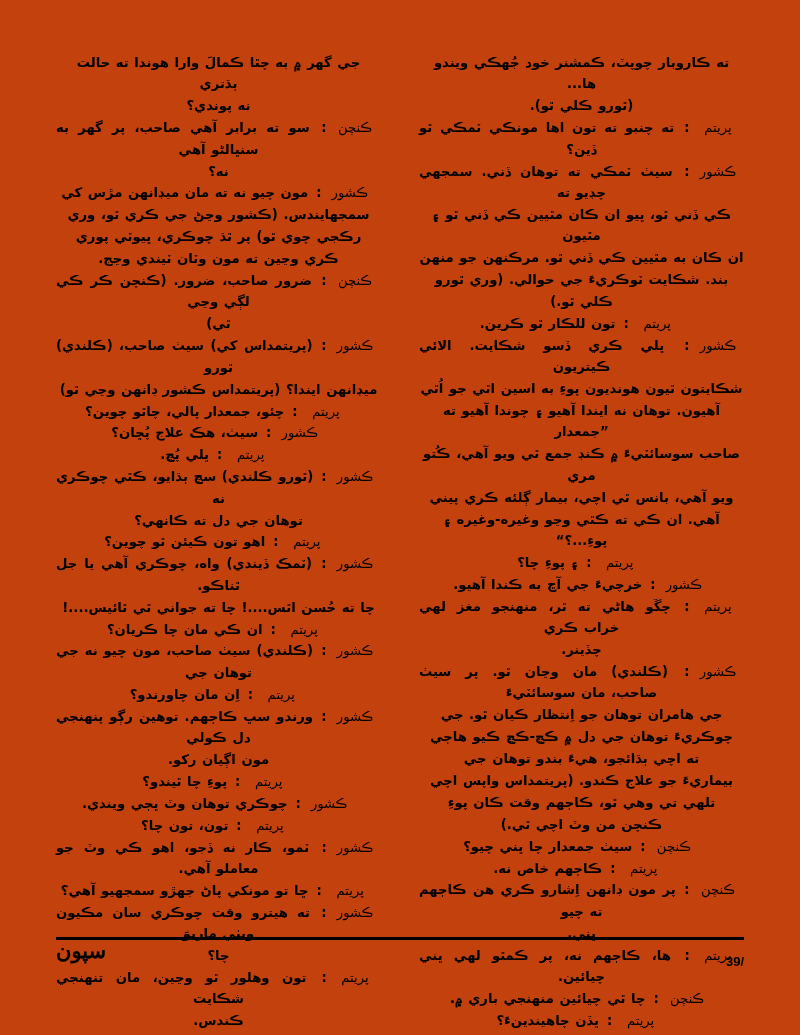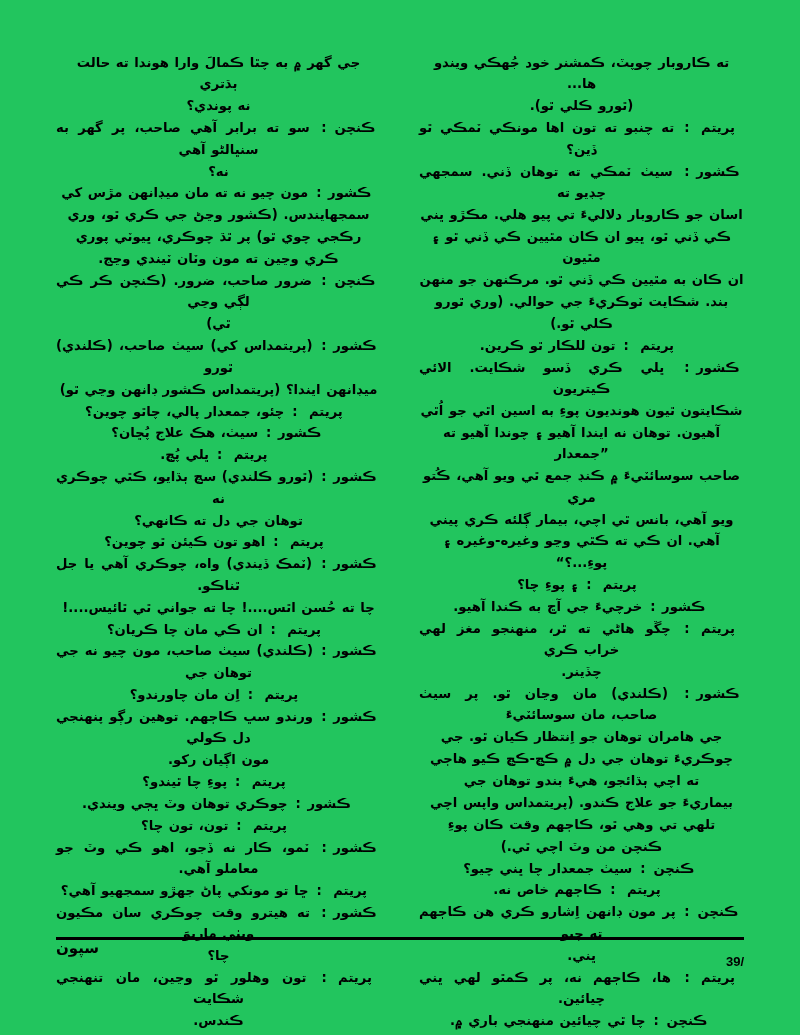--- a/index.html
+++ b/index.html
@@ -13,21 +13,21 @@
     height: 1035px;
     position: relative;
     font-family: "DejaVu Sans", "Liberation Sans", sans-serif;
     color: #000000;
     overflow: hidden;
   }
 
   .page {
     position: absolute;
     inset: 0;
-    background: #22c55e;
+    background: #c2410c;
   }
 
   
   .columns {
     position: absolute;
     top: 52px;
     left: 56px;
     right: 56px;
     height: 888px;
     display: flex;
@@ -62,21 +62,21 @@
   }
 
   .para.cont {
     text-align: center;
     text-align-last: center;
   }
 
   .speaker {
     display: inline-block;
     min-width: 52px;
-    font-weight: 700;
+    font-weight: 400;
   }
 
   .colon {
     display: inline-block;
     width: 10px;
     text-align: center;
     font-weight: 700;
   }
 
   .speech-text {
@@ -115,23 +115,24 @@
     direction: ltr;
     font-size: 13px;
     font-weight: 700;
     font-family: "Liberation Sans", sans-serif;
     letter-spacing: 0px;
     padding-top: 13px;
   }
 
   .book-title {
     direction: rtl;
-    font-size: 15px;
+    font-size: 21px;
     font-weight: 700;
     line-height: 1;
+    font-family: Liberation Serif, serif;
   }
 </style>
 </head>
 <body>
 
 <div class="page">
 
   <div class="columns">
 
     <div class="column" id="col-right">
@@ -169,21 +170,20 @@
         <p class="para cont">چا؟</p>
         <p class="para speech"><span class="speaker">پريتم</span><span class="colon">:</span> <span class="speech-text">تون وهلور ٿو وڃين، مان تنهنجي شڪايت</span></p>
         <p class="para cont">ڪندس.</p>
       </div>
 
     <div class="column" id="col-left">
         <p class="para cont">ته ڪاروبار چوپٽ، ڪمشنر خود جُھڪي ويندو ها...</p>
         <p class="para cont">(ٿورو ڪلي ٿو).</p>
         <p class="para speech"><span class="speaker">پريتم</span><span class="colon">:</span> <span class="speech-text">ته چنبو ته تون اها مونڪي ٽمڪي ٿو ڏين؟</span></p>
         <p class="para speech"><span class="speaker">ڪشور</span><span class="colon">:</span> <span class="speech-text">سيٺ ٽمڪي ته توهان ڏني. سمجھي چڊيو ته</span></p>
-        <p class="para cont">اسان جو ڪاروبار دلاليءَ تي پيو هلي. مڪڙو ڀني</p>
         <p class="para cont">ڪي ڏني ٿو، ڀيو ان ڪان مٿيين ڪي ڏني ٿو ۽ مٿيون</p>
         <p class="para cont">ان ڪان به مٿيين ڪي ڏني ٿو. مرڪنهن جو منهن</p>
         <p class="para cont">بند. شڪايت ٽوڪريءَ جي حوالي. (وري ٿورو</p>
         <p class="para cont">ڪلي ٿو.)</p>
         <p class="para speech"><span class="speaker">پريتم</span><span class="colon">:</span> <span class="speech-text">تون للڪار ٿو ڪرين.</span></p>
         <p class="para speech"><span class="speaker">ڪشور</span><span class="colon">:</span> <span class="speech-text">ڀلي ڪري ڏسو شڪايت. الائي ڪيتريون</span></p>
         <p class="para cont">شڪايتون ٿيون هونديون پوءِ به اسين اٿي جو اُٿي</p>
         <p class="para cont">آهيون. توهان نه ايندا آهيو ۽ چوندا آهيو ته ”جمعدار</p>
         <p class="para cont">صاحب سوسائٽيءَ ۾ ڪنڊ جمع ٿي ويو آهي، ڪُتو مري</p>
         <p class="para cont">ويو   آهي، بانس ٿي اچي، بيمار ڳلئه ڪري پيني</p>

